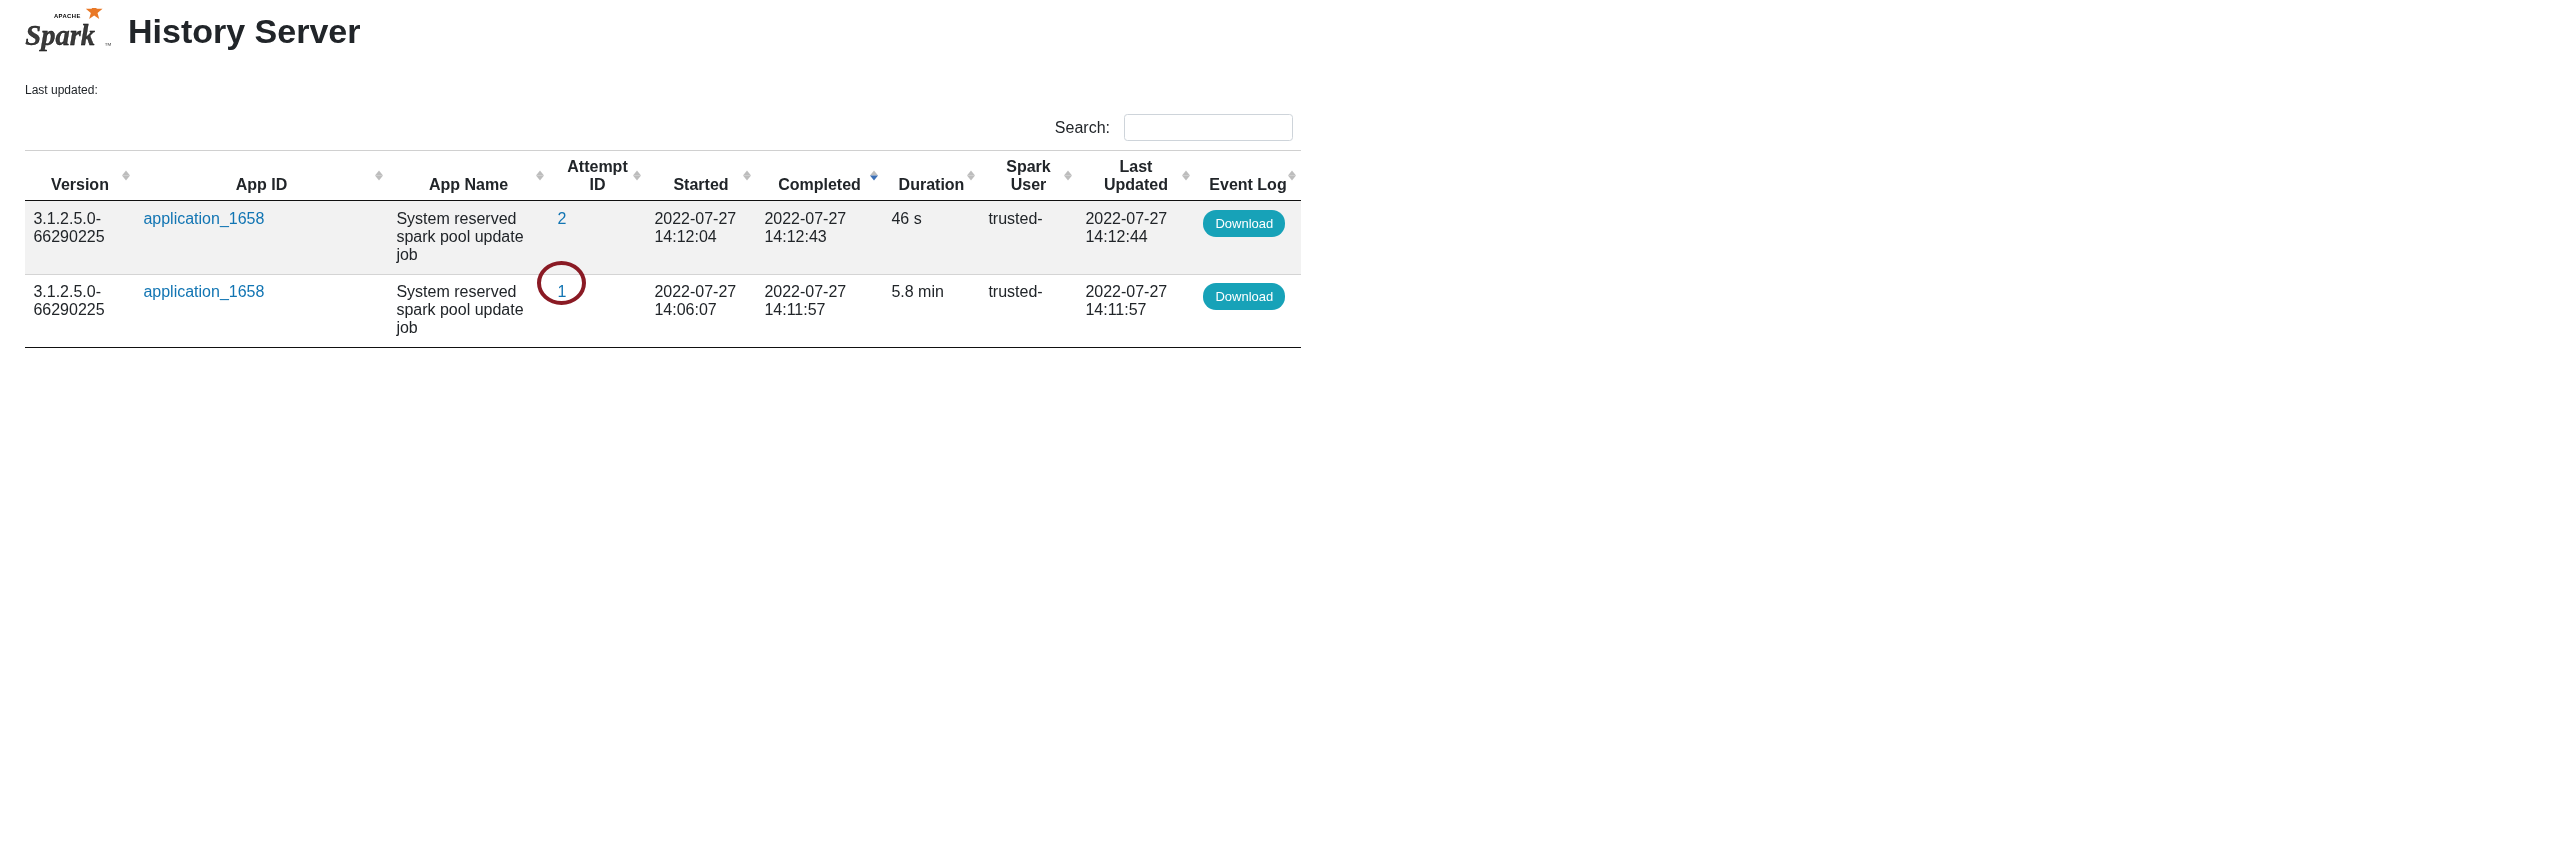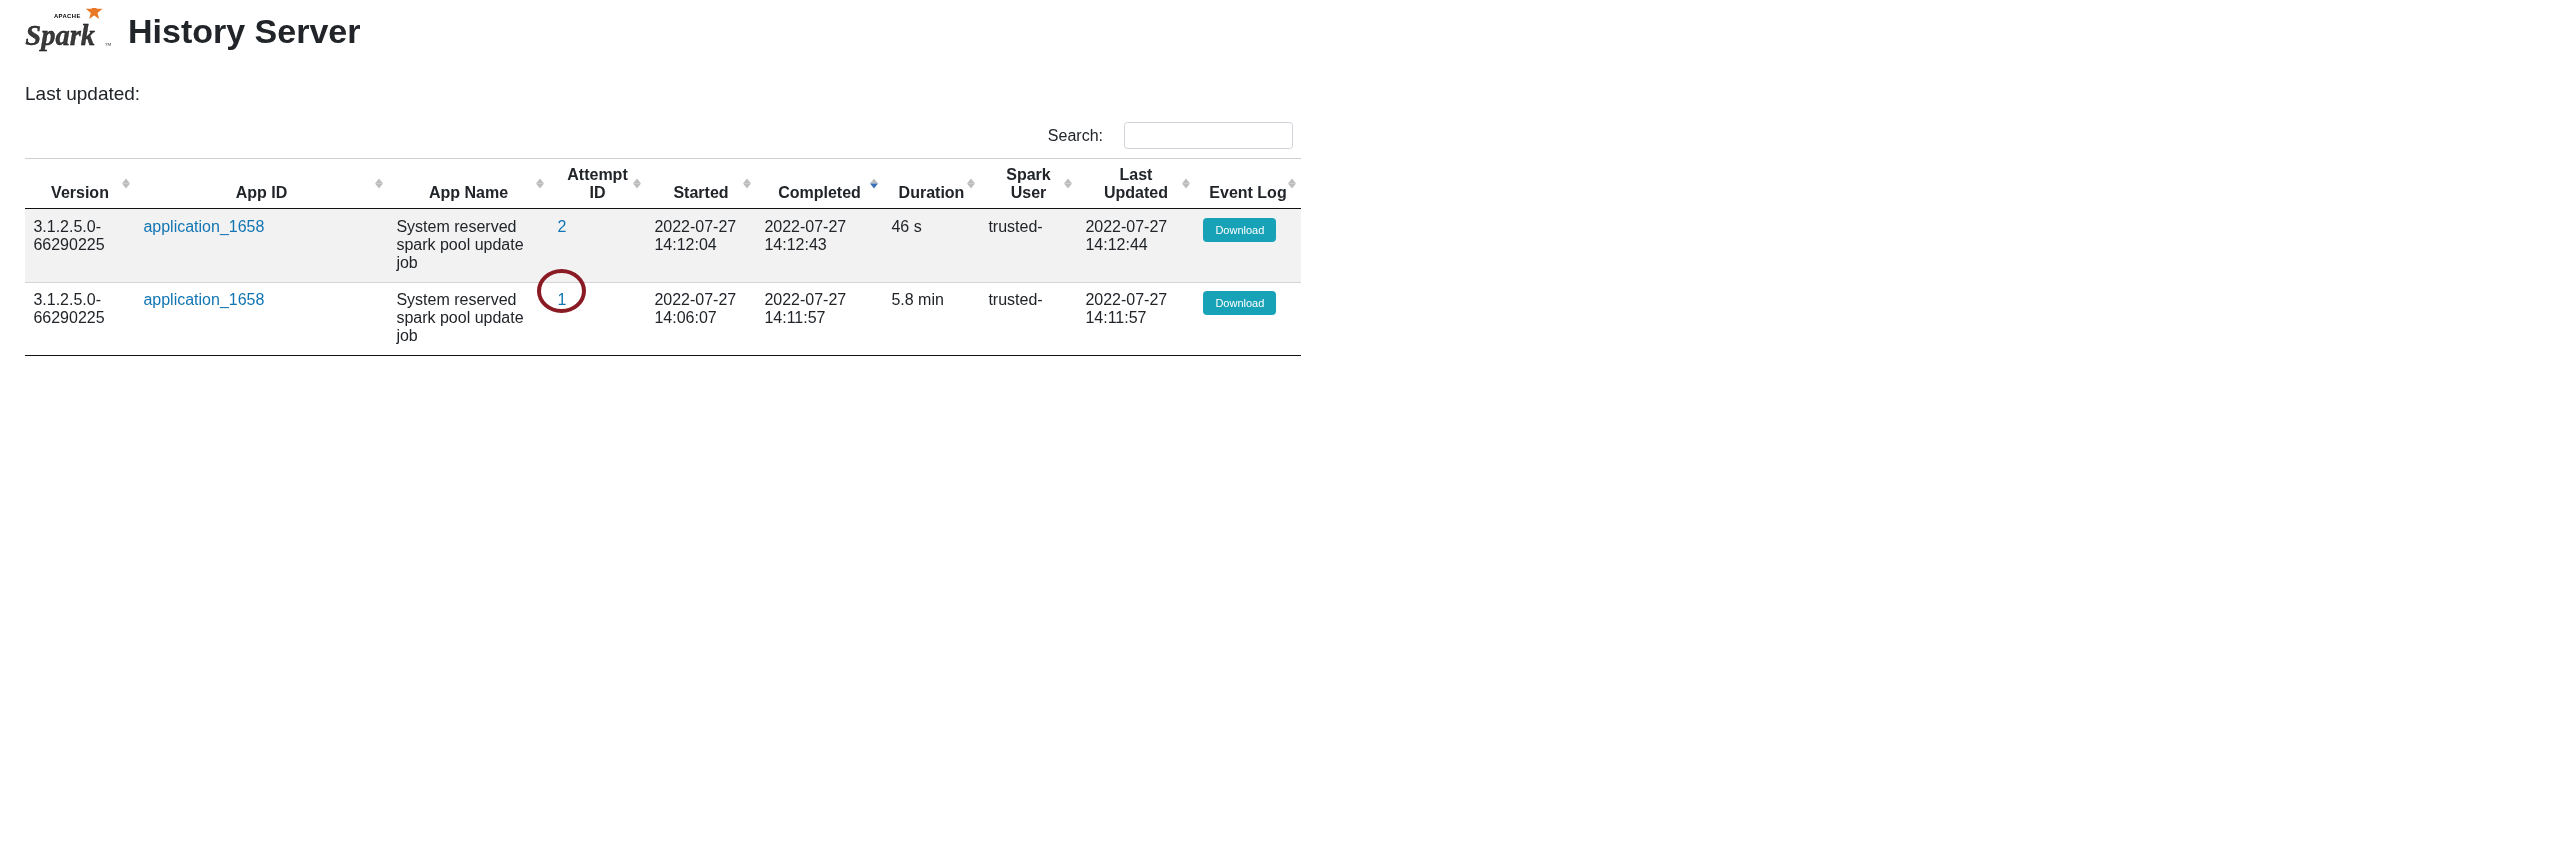--- a/index.html
+++ b/index.html
@@ -26,29 +26,29 @@
     height: 47px;
     position: relative;
   }
   .page-title {
     font-size: 34px;
     font-weight: 700;
     margin: 0;
     text-align: right;
   }
   .meta-line {
-    font-size: 19px;
+    font-size: 12px;
     margin: 6.8px 0 17px 0;
   }
   
   .search-row {
     display: flex;
     justify-content: flex-end;
     align-items: center;
-    gap: 21px;
+    gap: 14px;
     margin-bottom: 8.4px;
   }
   .search-label {
     font-size: 16px;
   }
   .search-input {
     width: 169px;
     height: 27px;
     border: 0.8px solid #ced4da;
     border-radius: 3.4px;
@@ -96,24 +96,24 @@
     border-bottom: 0.8px solid #d4d4d4;
     word-wrap: break-word;
   }
   .tbl tbody tr.row-even td { background: #f2f2f2; }
   .tbl tbody tr:last-child td { border-bottom: 1.7px solid #111; }
   .link { color: #1275b3; text-decoration: none; cursor: pointer; }
   .btn-download {
     display: inline-block;
     background: #17a2b8;
     color: #fff;
-    font-size: 11px;
+    font-size: 13px;
     padding: 6px 12px;
     border: none;
-    border-radius: 4px;
+    border-radius: 13px;
     cursor: pointer;
   }
   
   .col-version  { width: 110px; }
   .col-appid    { width: 253px; }
   .col-appname  { width: 161px; }
   .col-attempt  { width: 97px; }
   .col-started  { width: 110px; }
   .col-completed{ width: 127px; }
   .col-duration { width: 97px; }

